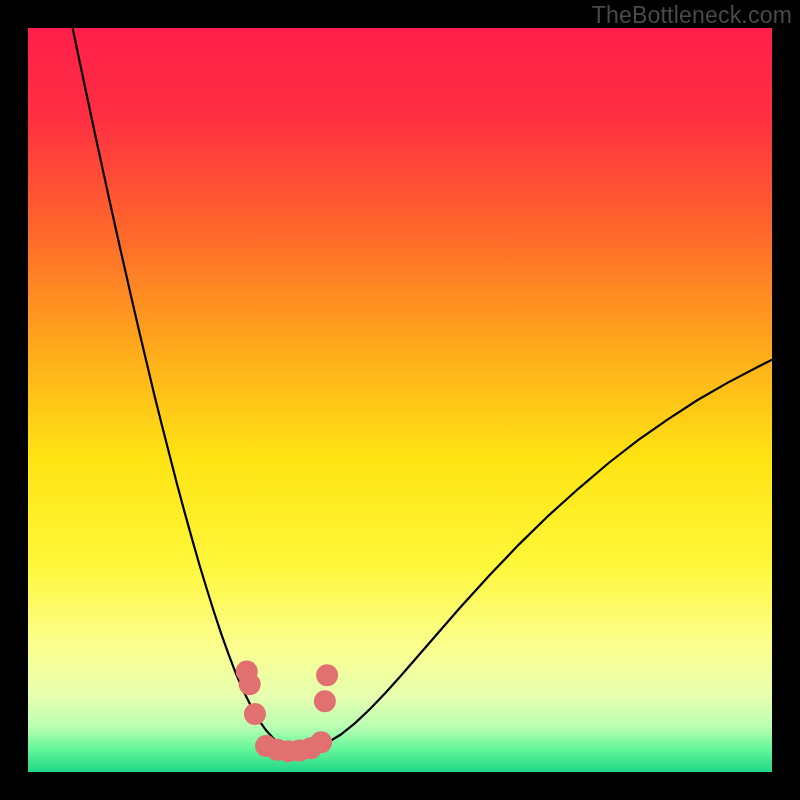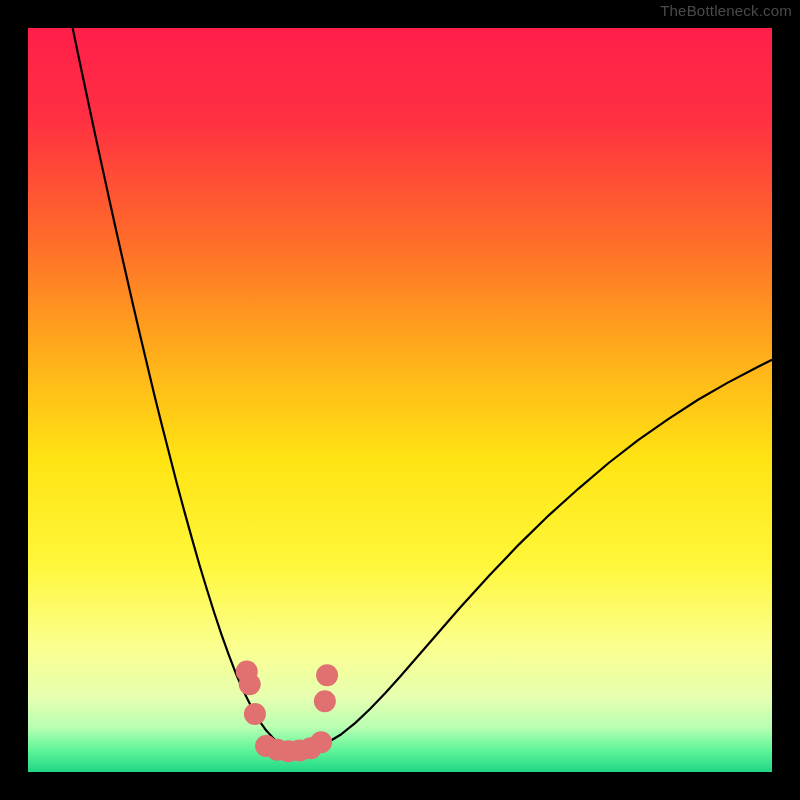--- a/index.html
+++ b/index.html
@@ -24,21 +24,21 @@
     left: 0;
     top: 0;
     width: 744px;
     height: 744px;
   }
   .watermark {
     position: absolute;
     top: 2px;
     right: 8px;
     color: #4a4a4a;
-    font-size: 15px;
+    font-size: 23px;
     font-weight: 500;
     letter-spacing: 0.2px;
     z-index: 20;
   }
   svg {
     display: block;
   }
 </style>
 </head>
 <body>

